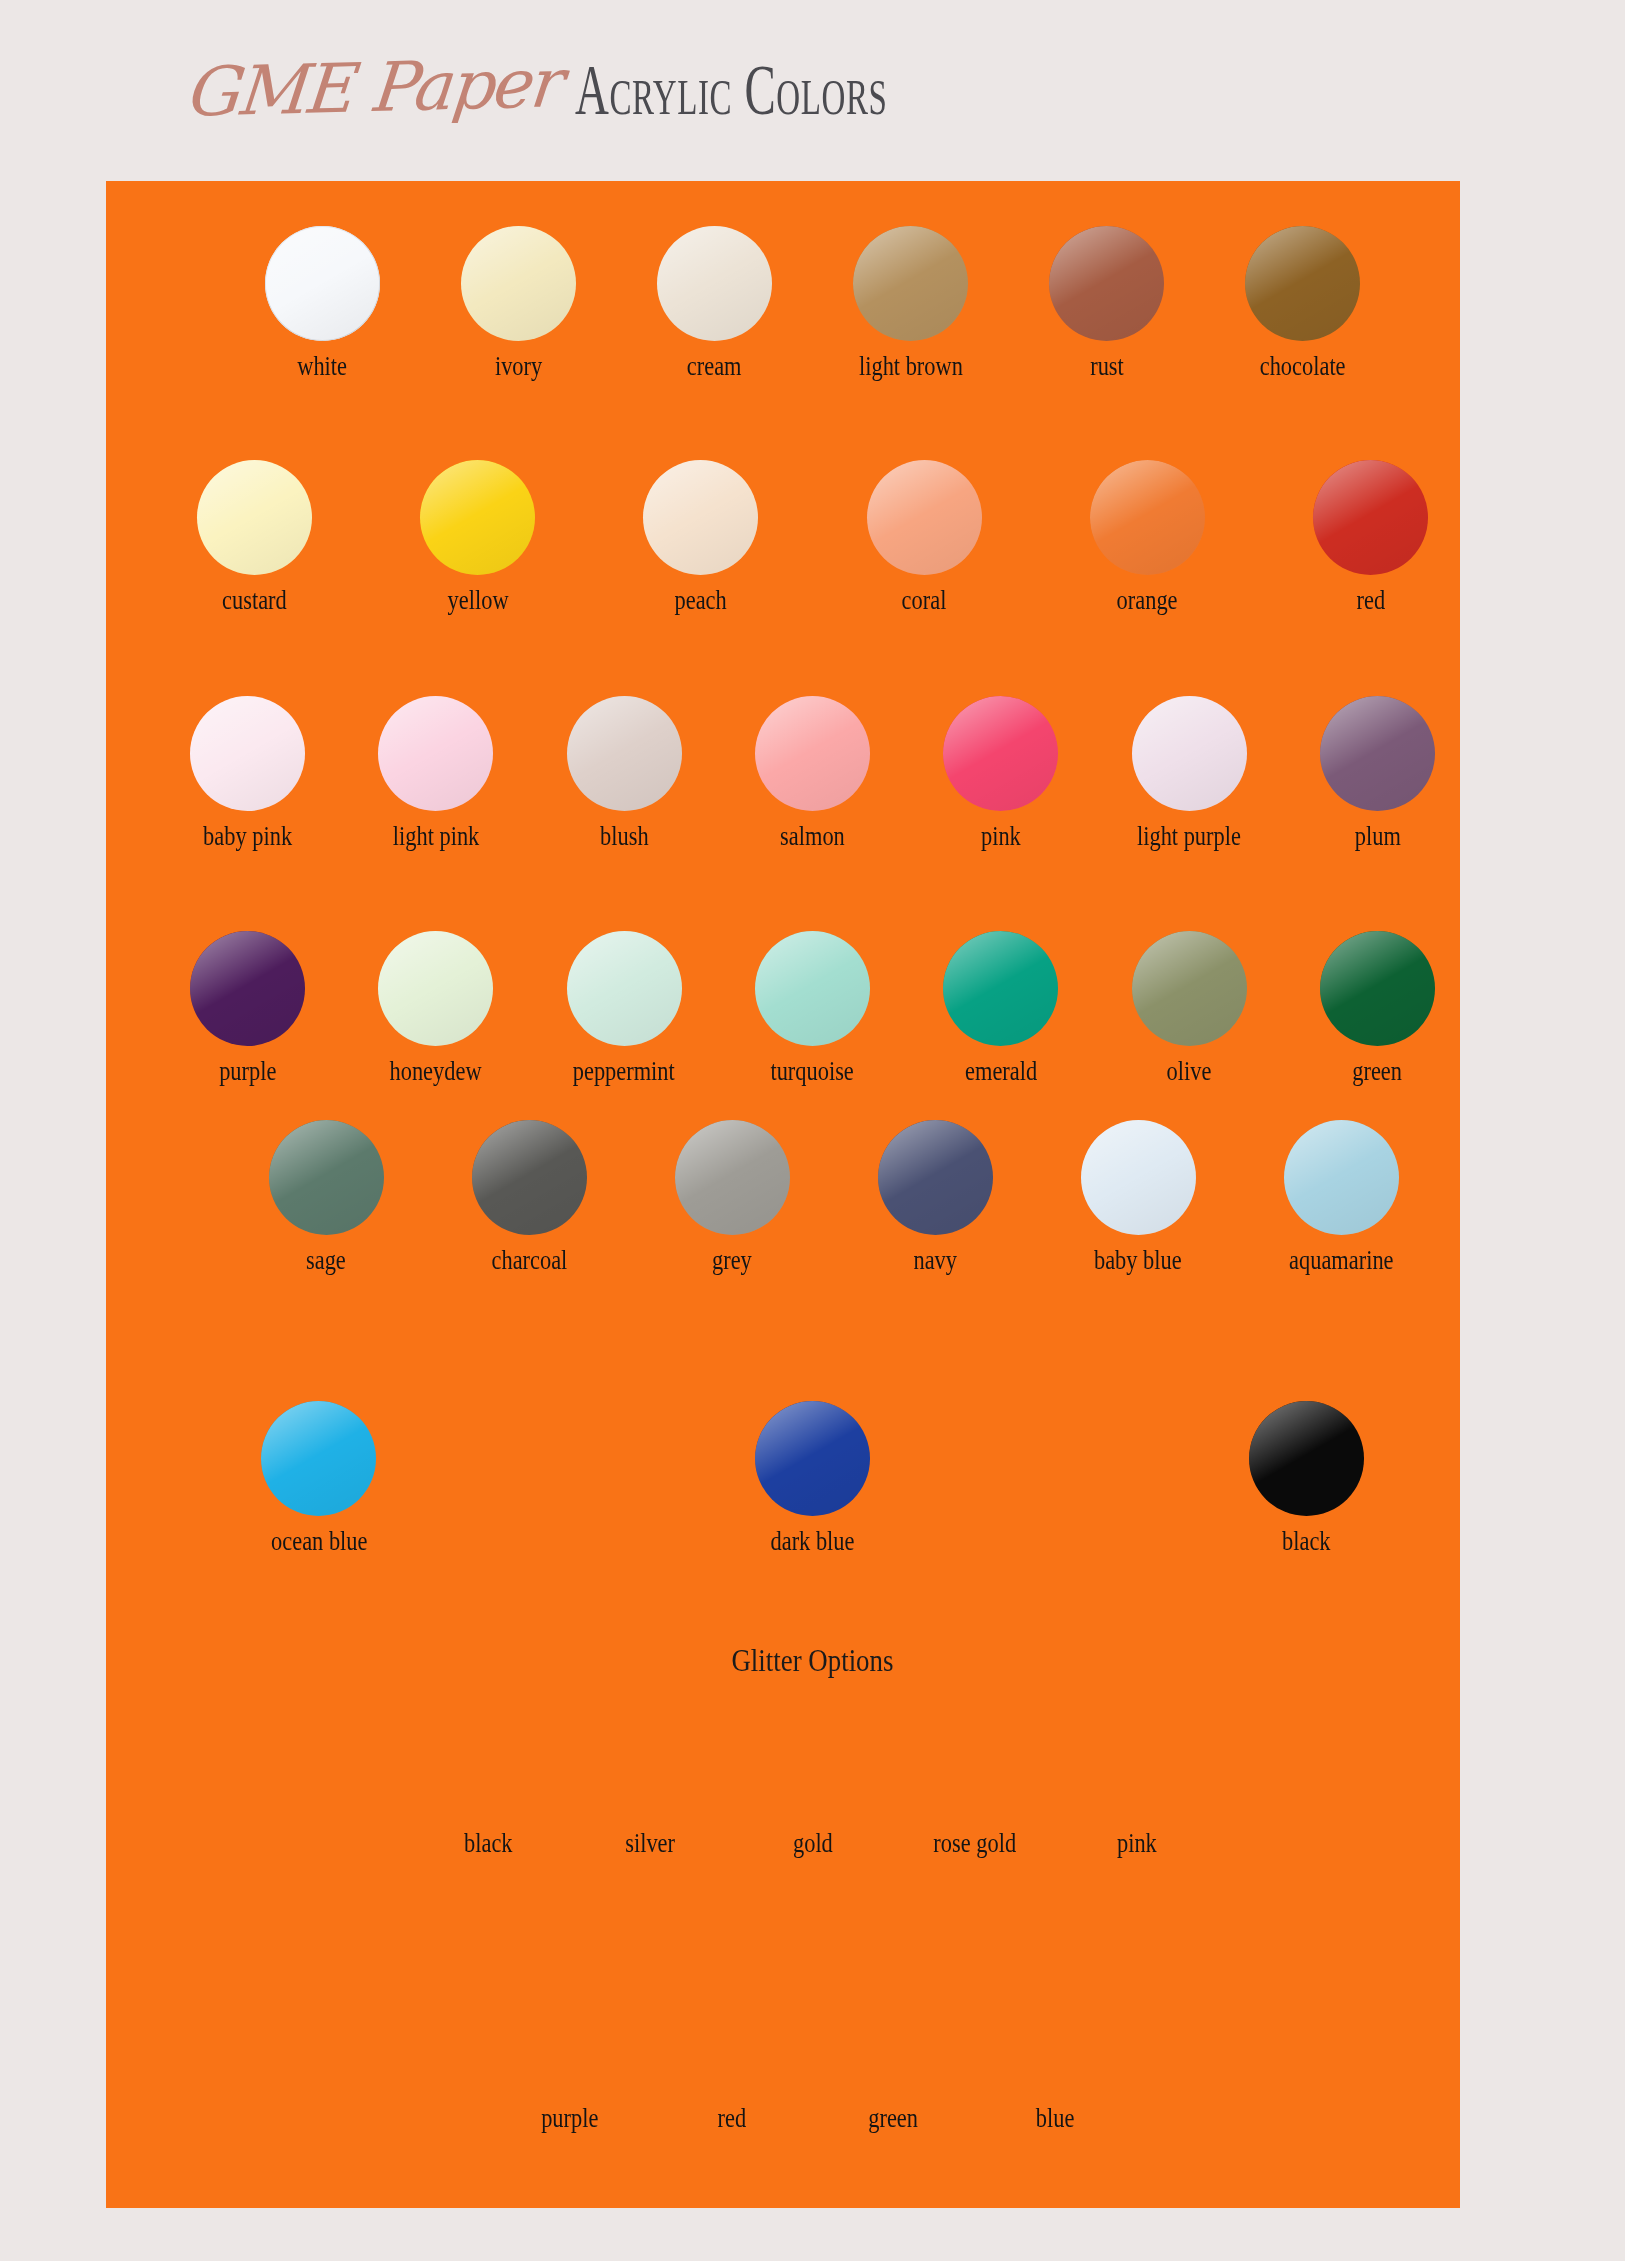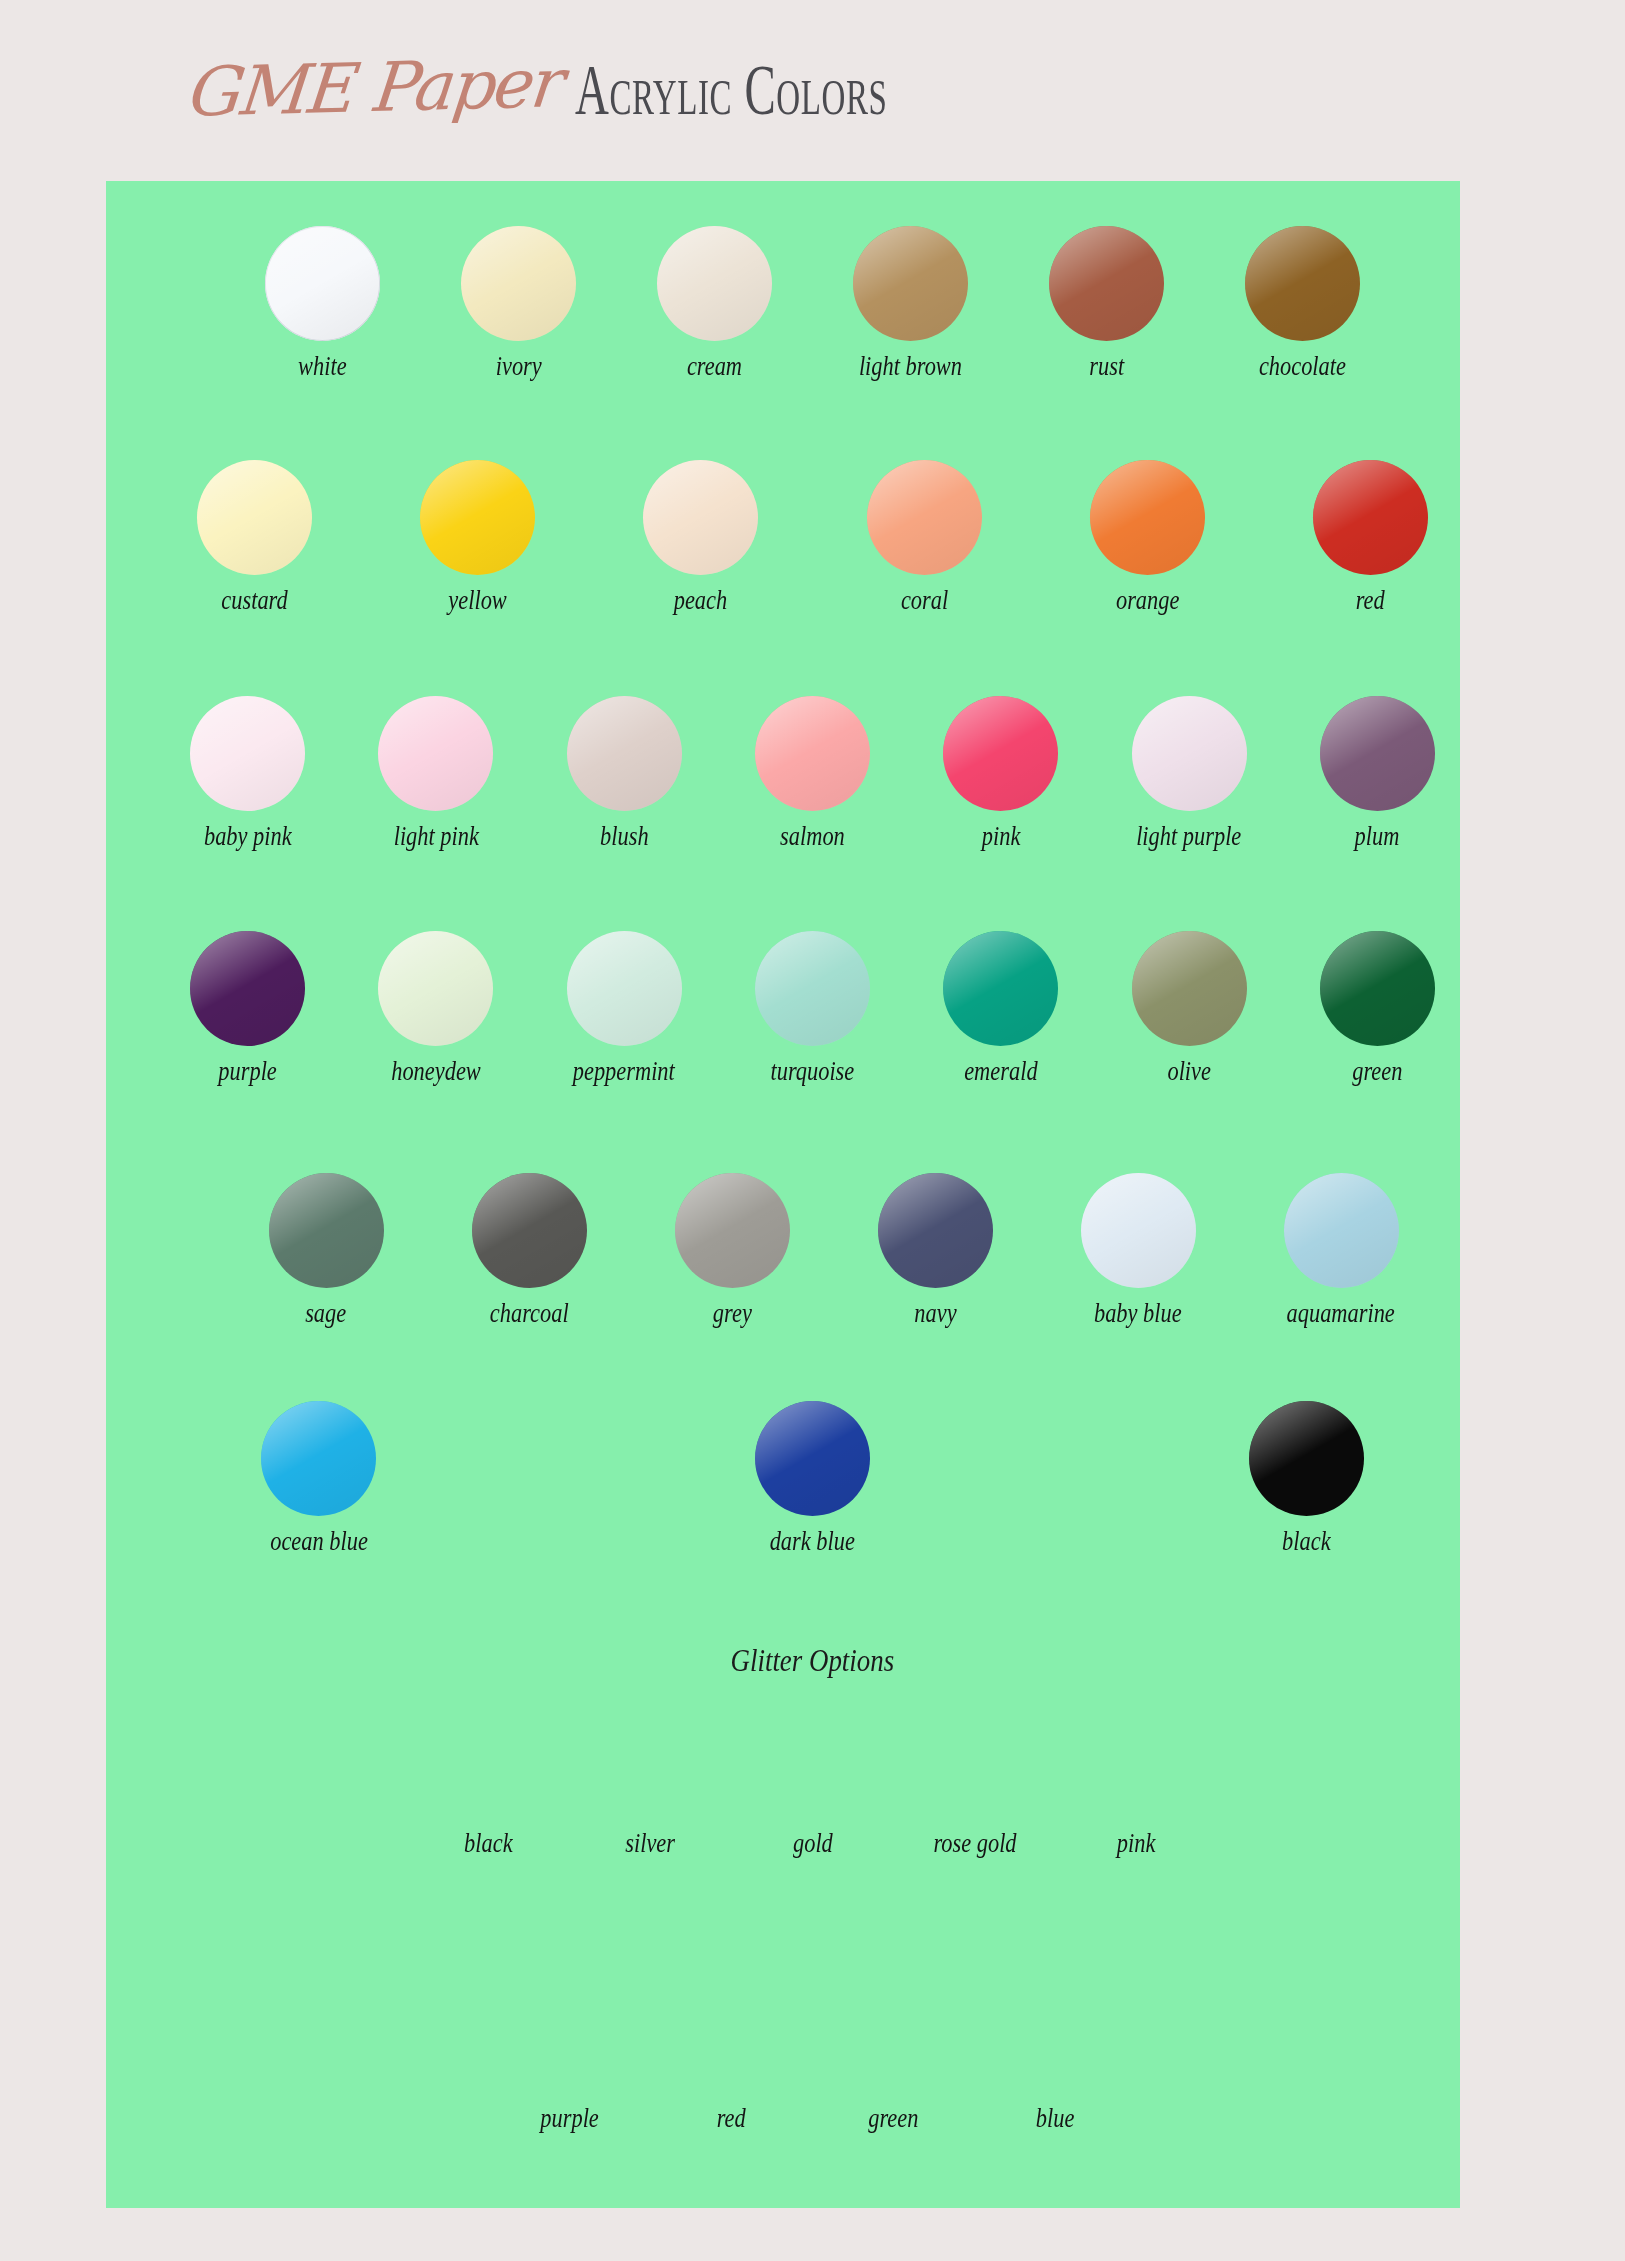--- a/index.html
+++ b/index.html
@@ -37,22 +37,21 @@
     white-space:nowrap;
     line-height:1;
     width:859px;
   }
 
   
   #card{
     position:absolute;
     left:106px; top:181px;
     width:1354px; height:2027px;
-    background:#86efac;
-    font-style:italic;
+    background:#f97316;
   }
 
   
   .row{
     position:absolute;
     left:0; width:1413px;
     display:flex;
     justify-content:center;
     align-items:flex-start;
   }
@@ -262,21 +261,21 @@
           </div>
           <div class="label">olive</div>
         </div>
         <div class="cell">
           <div class="swatch" style="background: rgb(13, 97, 51);">
             <div class="gloss"></div>
           </div>
           <div class="label">green</div>
         </div>
       </div>
-      <div class="row row-std" style="top: 992px; gap: 53px; padding-left: 145px; padding-right: 103px;">
+      <div class="row row-std" style="top: 939px; gap: 53px; padding-left: 145px; padding-right: 103px;">
         <div class="cell">
           <div class="swatch" style="background: rgb(92, 122, 108);">
             <div class="gloss"></div>
           </div>
           <div class="label">sage</div>
         </div>
         <div class="cell">
           <div class="swatch" style="background: rgb(88, 88, 85);">
             <div class="gloss"></div>
           </div>

